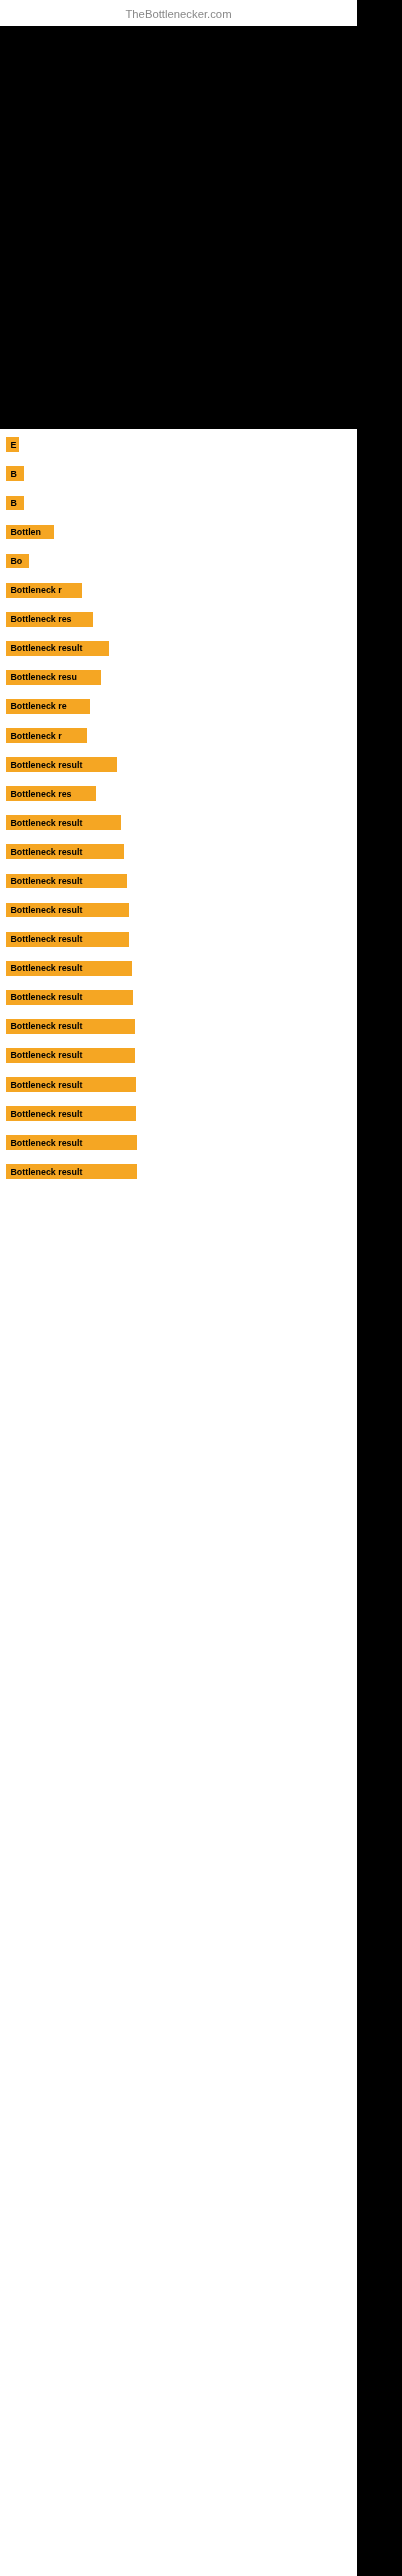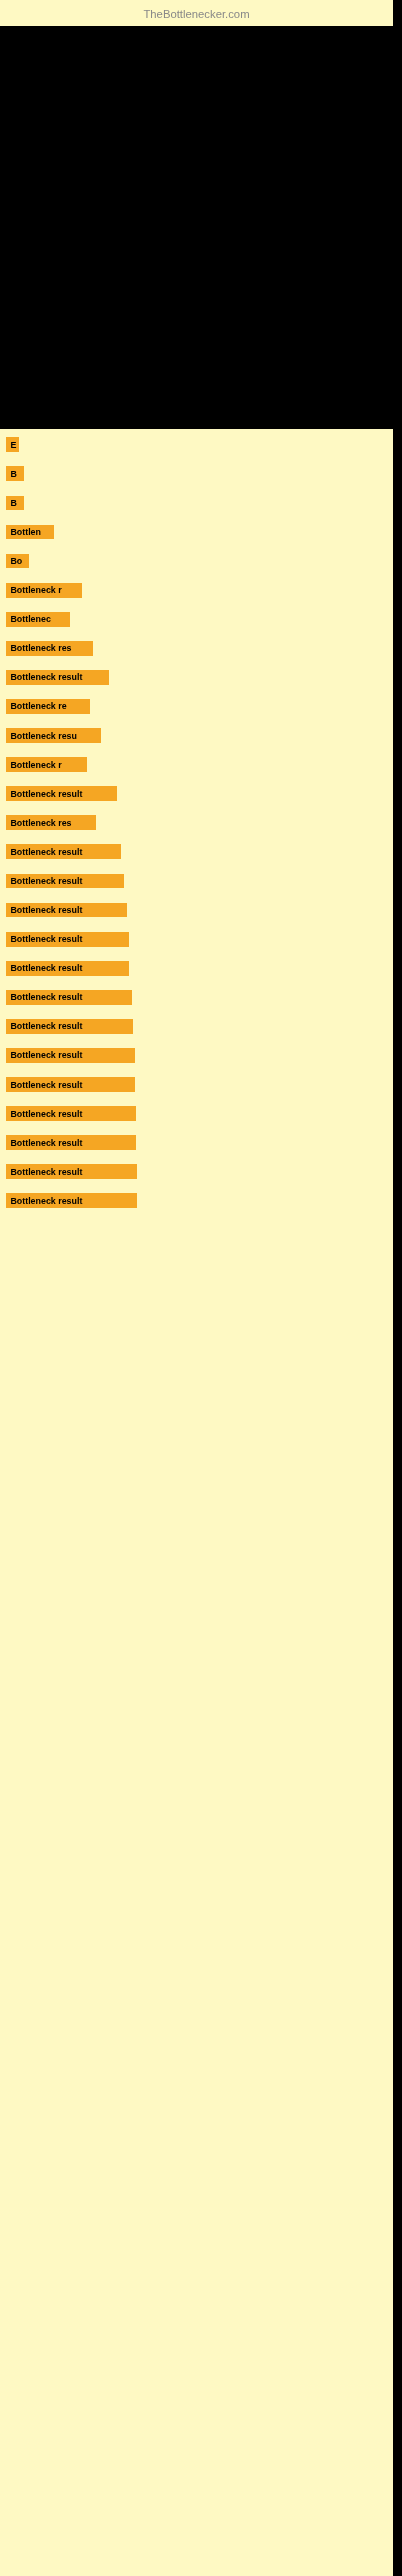--- a/index.html
+++ b/index.html
@@ -18,21 +18,21 @@
       color: #888888;
       font-size: 11.3px;
       text-align: center;
       padding-top: 8px;
       padding-bottom: 6.4px;
     }
   </style>
 </head>
 <body>
 
-<div style="position:relative; width:393px; background:#fef9c3; min-height:2576px;">
+<div style="position:relative; width:357px; background:#ffffff; min-height:2576px;">
 
   <div class="site-title">
     <span>TheBottlenecker.com</span>
   </div>
 
   <div style="background:#000; width:403px; height:403px; position:relative;">
   </div>
 
   <div style="padding-left:6.4px; margin-bottom: 6.4px; margin-top: 8px;">
     <div style="margin-bottom:11.3px;">
@@ -50,33 +50,30 @@
     <div style="margin-bottom:11.3px;">
       <div style="background:#F5A623; display:inline-block; padding:2.4px 4px; font-size:8.9px; font-weight:bold; color:#000; width:48px; overflow:hidden; white-space:nowrap;">Bottlen</div>
     </div>
     <div style="margin-bottom:11.3px;">
       <div style="background:#F5A623; display:inline-block; padding:2.4px 4px; font-size:8.9px; font-weight:bold; color:#000; width:22.5px; overflow:hidden; white-space:nowrap;">Bo</div>
     </div>
     <div style="margin-bottom:11.3px;">
       <div style="background:#F5A623; display:inline-block; padding:2.4px 4px; font-size:8.9px; font-weight:bold; color:#000; width:76px; overflow:hidden; white-space:nowrap;">Bottleneck r</div>
     </div>
     <div style="margin-bottom:11.3px;">
-      <div style="background:#F5A623; display:inline-block; padding:2.4px 4px; font-size:8.9px; font-weight:bold; color:#000; width:64px; overflow:hidden; white-space:nowrap;">Bottlenec</div>
-    </div>
-    <div style="margin-bottom:11.3px;">
       <div style="background:#F5A623; display:inline-block; padding:2.4px 4px; font-size:8.9px; font-weight:bold; color:#000; width:87px; overflow:hidden; white-space:nowrap;">Bottleneck res</div>
     </div>
     <div style="margin-bottom:11.3px;">
       <div style="background:#F5A623; display:inline-block; padding:2.4px 4px; font-size:8.9px; font-weight:bold; color:#000; width:103px; overflow:hidden; white-space:nowrap;">Bottleneck result</div>
     </div>
     <div style="margin-bottom:11.3px;">
-      <div style="background:#F5A623; display:inline-block; padding:2.4px 4px; font-size:8.9px; font-weight:bold; color:#000; width:84px; overflow:hidden; white-space:nowrap;">Bottleneck re</div>
+      <div style="background:#F5A623; display:inline-block; padding:2.4px 4px; font-size:8.9px; font-weight:bold; color:#000; width:95px; overflow:hidden; white-space:nowrap;">Bottleneck resu</div>
     </div>
     <div style="margin-bottom:11.3px;">
-      <div style="background:#F5A623; display:inline-block; padding:2.4px 4px; font-size:8.9px; font-weight:bold; color:#000; width:95px; overflow:hidden; white-space:nowrap;">Bottleneck resu</div>
+      <div style="background:#F5A623; display:inline-block; padding:2.4px 4px; font-size:8.9px; font-weight:bold; color:#000; width:84px; overflow:hidden; white-space:nowrap;">Bottleneck re</div>
     </div>
     <div style="margin-bottom:11.3px;">
       <div style="background:#F5A623; display:inline-block; padding:2.4px 4px; font-size:8.9px; font-weight:bold; color:#000; width:81px; overflow:hidden; white-space:nowrap;">Bottleneck r</div>
     </div>
     <div style="margin-bottom:11.3px;">
       <div style="background:#F5A623; display:inline-block; padding:2.4px 4px; font-size:8.9px; font-weight:bold; color:#000; width:111px; overflow:hidden; white-space:nowrap;">Bottleneck result</div>
     </div>
     <div style="margin-bottom:11.3px;">
       <div style="background:#F5A623; display:inline-block; padding:2.4px 4px; font-size:8.9px; font-weight:bold; color:#000; width:90px; overflow:hidden; white-space:nowrap;">Bottleneck res</div>
     </div>

